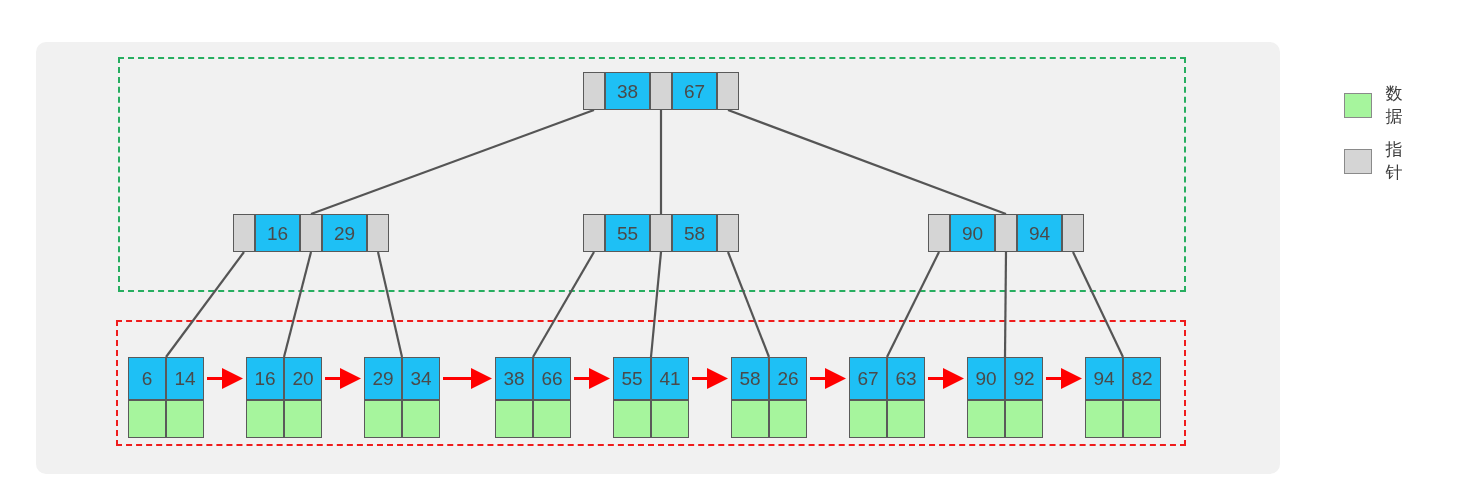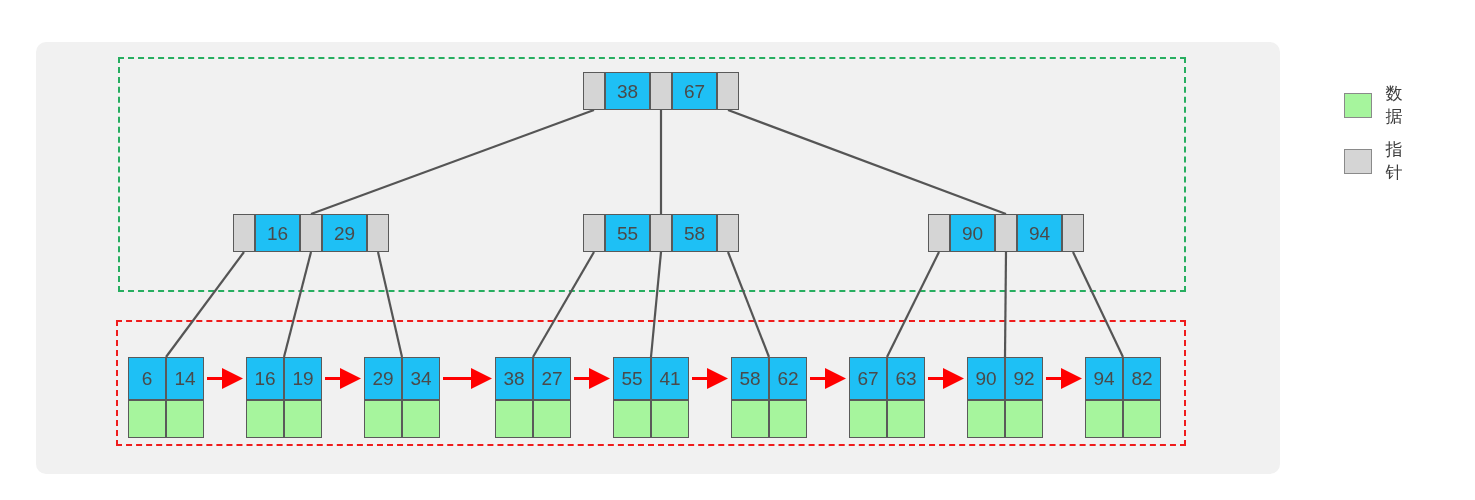--- a/index.html
+++ b/index.html
@@ -211,61 +211,61 @@
           <div class="kcell">14</div>
         </div>
         <div class="row">
           <div class="dcell"></div>
           <div class="dcell"></div>
         </div>
       </div>
       <div class="leaf" style="left: 246px; top: 357px;">
         <div class="row">
           <div class="kcell">16</div>
-          <div class="kcell">19</div>
+          <div class="kcell">20</div>
         </div>
         <div class="row">
           <div class="dcell"></div>
           <div class="dcell"></div>
         </div>
       </div>
       <div class="leaf" style="left: 364px; top: 357px;">
         <div class="row">
           <div class="kcell">29</div>
           <div class="kcell">34</div>
         </div>
         <div class="row">
           <div class="dcell"></div>
           <div class="dcell"></div>
         </div>
       </div>
       <div class="leaf" style="left: 495px; top: 357px;">
         <div class="row">
           <div class="kcell">38</div>
-          <div class="kcell">27</div>
+          <div class="kcell">66</div>
         </div>
         <div class="row">
           <div class="dcell"></div>
           <div class="dcell"></div>
         </div>
       </div>
       <div class="leaf" style="left: 613px; top: 357px;">
         <div class="row">
           <div class="kcell">55</div>
           <div class="kcell">41</div>
         </div>
         <div class="row">
           <div class="dcell"></div>
           <div class="dcell"></div>
         </div>
       </div>
       <div class="leaf" style="left: 731px; top: 357px;">
         <div class="row">
           <div class="kcell">58</div>
-          <div class="kcell">62</div>
+          <div class="kcell">26</div>
         </div>
         <div class="row">
           <div class="dcell"></div>
           <div class="dcell"></div>
         </div>
       </div>
       <div class="leaf" style="left: 849px; top: 357px;">
         <div class="row">
           <div class="kcell">67</div>
           <div class="kcell">63</div>

